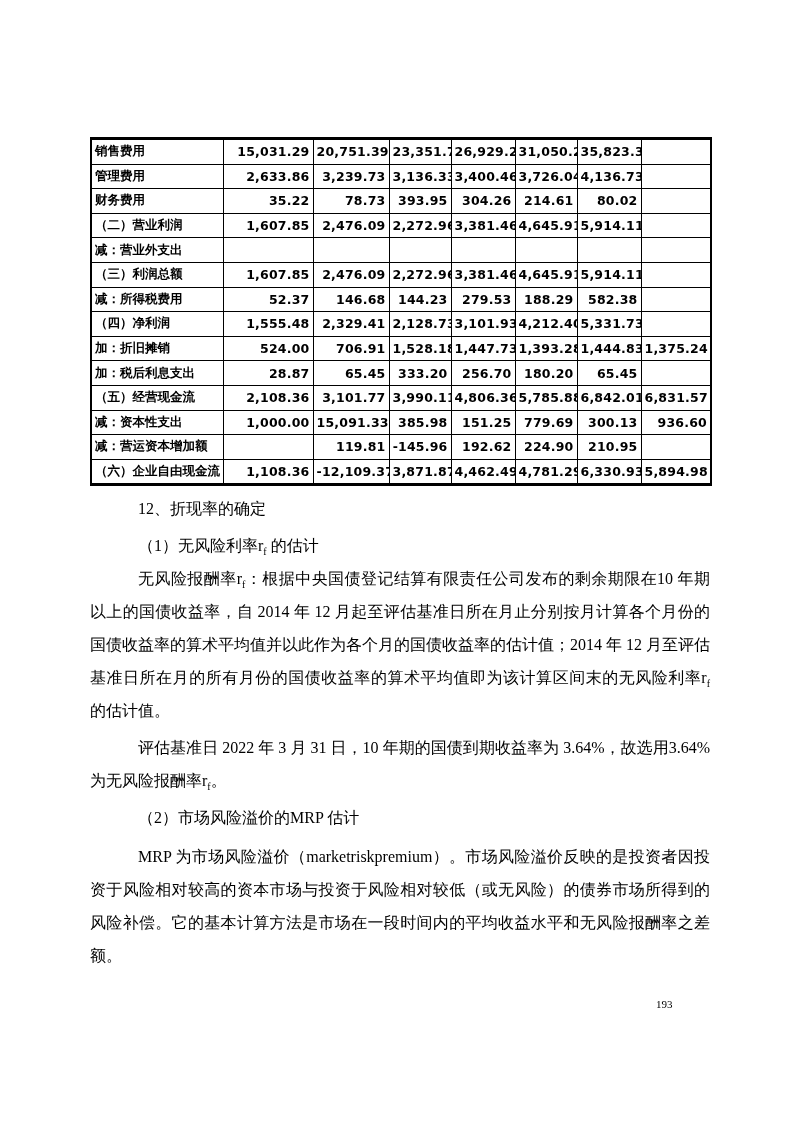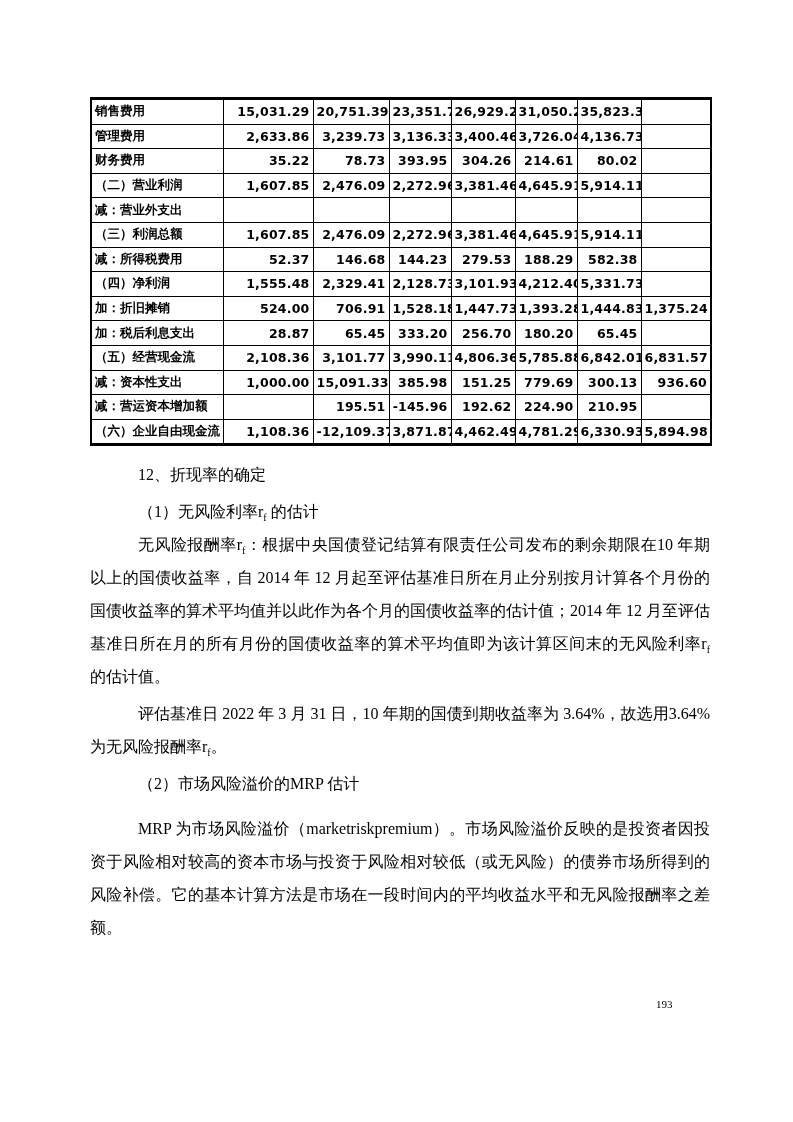--- a/index.html
+++ b/index.html
@@ -22,20 +22,21 @@
     border-collapse: collapse;
     table-layout: fixed;
     width: 620px;
     border-left: 2px solid #000;
     border-right: 2px solid #000;
     border-top: 3.5px solid #000;
     border-bottom: 3px solid #000;
     font-family: "DejaVu Sans", sans-serif;
     font-weight: bold;
     font-size: 12.5px;
+    margin-top: 40px;
   }
   table.fin td {
     border: 1px solid #000;
     height: 23.6px;
     padding: 0 3px;
     overflow: hidden;
     white-space: nowrap;
     vertical-align: middle;
   }
   td.lbl { text-align: left; }
@@ -43,21 +44,21 @@
   
   .text-block {
     font-size: 16px;
     line-height: 33px;
     text-align: justify;
   }
   .para, .heading {
     margin: 0;
     text-indent: 48px;
   }
-  .mt-a { margin-top: 12px; }
+  .mt-a { margin-top: 6px; }
   .mt-b { margin-top: 4px; }
   .mt-c { margin-top: 0; }
   sub { font-size: 10px; line-height: 0; }
   .page-number {
     position: absolute;
     top: 998px; left: 656px;
     font-size: 11px;
     font-family: "Liberation Serif", serif;
   }
 </style>
@@ -195,21 +196,21 @@
             <td class="num">15,091.33</td>
             <td class="num">385.98</td>
             <td class="num">151.25</td>
             <td class="num">779.69</td>
             <td class="num">300.13</td>
             <td class="num">936.60</td>
           </tr>
           <tr>
             <td class="lbl">减：营运资本增加额</td>
             <td class="num"></td>
-            <td class="num">195.51</td>
+            <td class="num">119.81</td>
             <td class="num">-145.96</td>
             <td class="num">192.62</td>
             <td class="num">224.90</td>
             <td class="num">210.95</td>
             <td class="num"></td>
           </tr>
           <tr>
             <td class="lbl">（六）企业自由现金流</td>
             <td class="num">1,108.36</td>
             <td class="num">-12,109.37</td>

